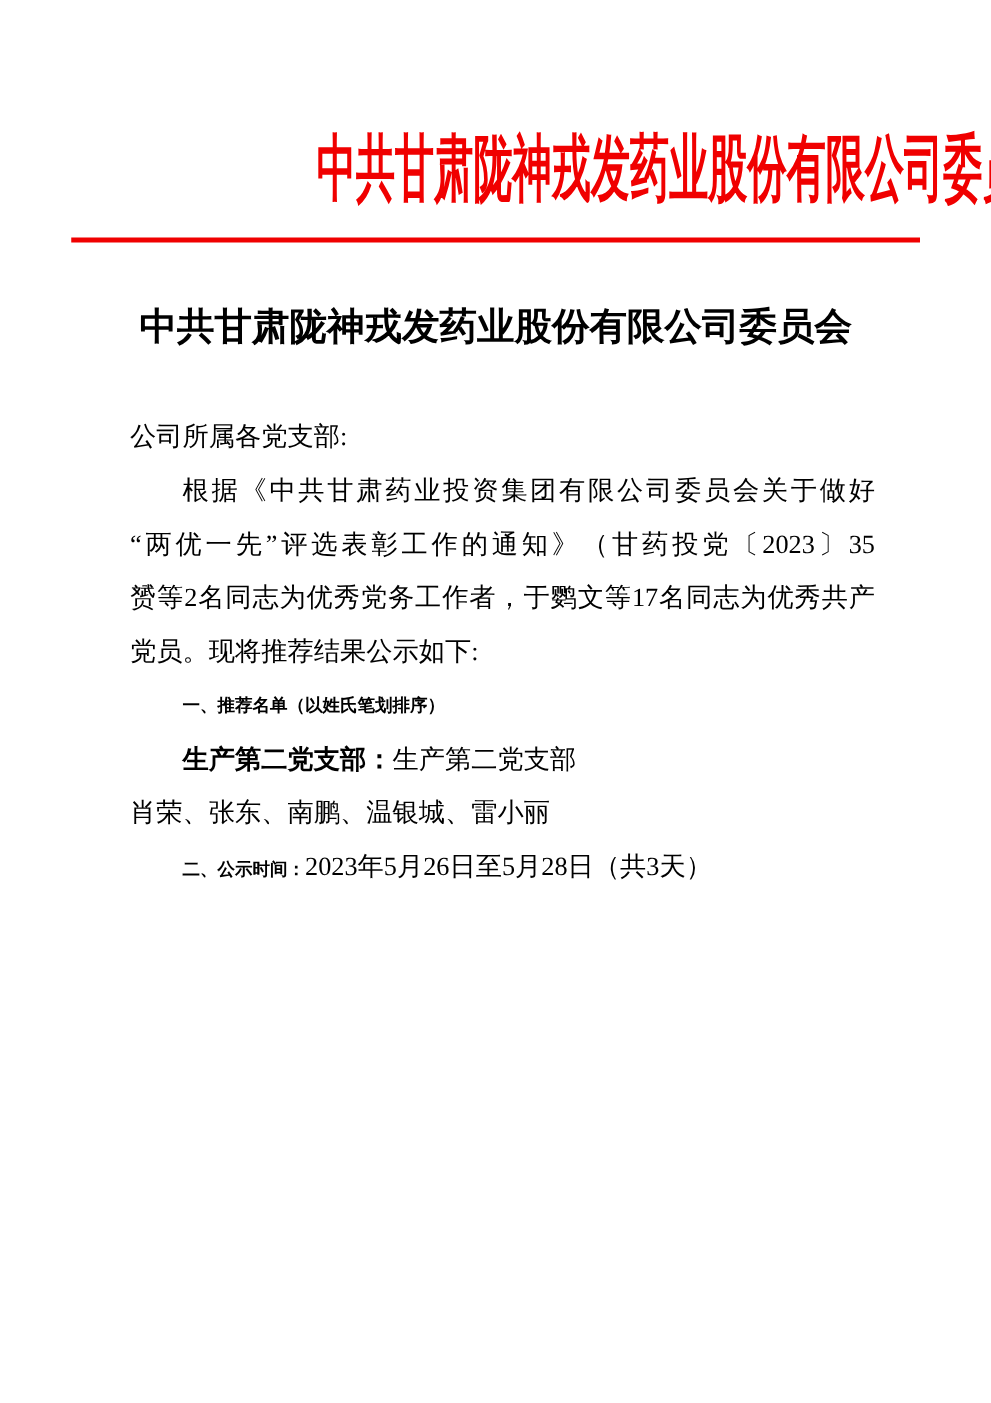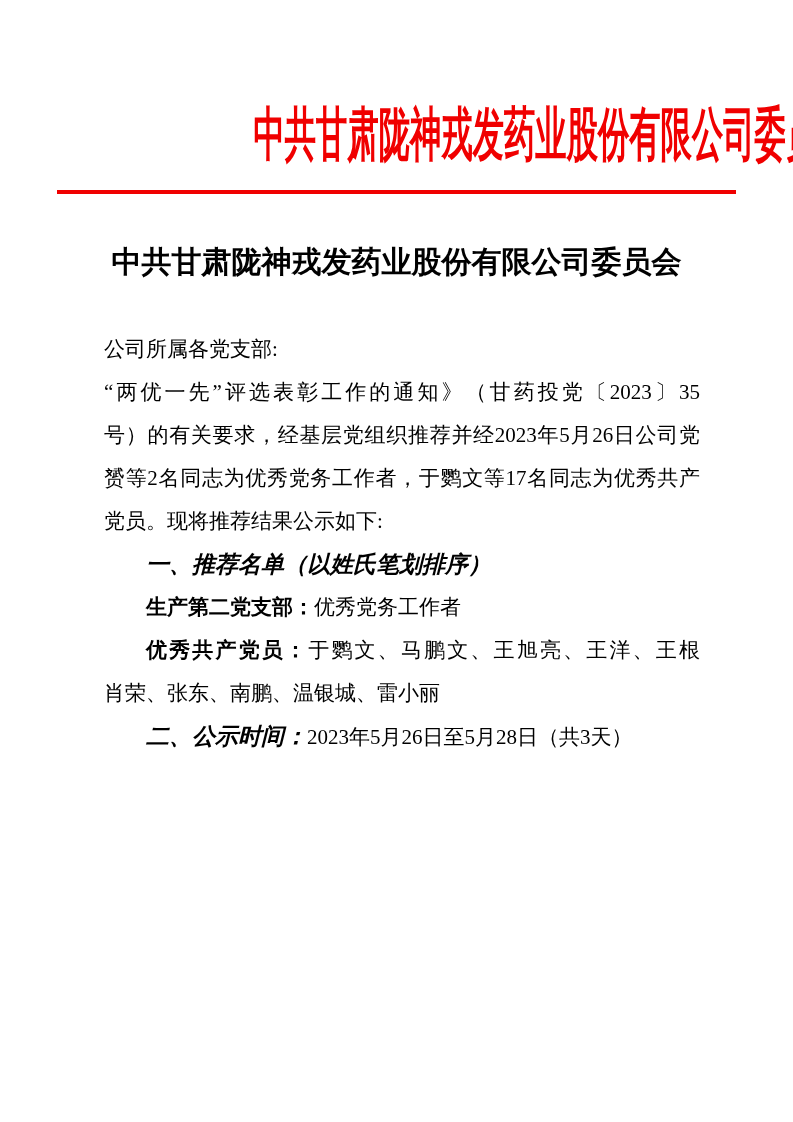--- a/index.html
+++ b/index.html
@@ -46,22 +46,21 @@
     margin: 45px 93px 0 104px;
     font-size: 21px;
     line-height: 43px;
   }
   .line { white-space: normal; }
   .indent { text-indent: 42px; }
   .just { text-align: justify; text-align-last: justify; }
   .heading-hei {
     font-family: "Liberation Sans", "DejaVu Sans", sans-serif;
     font-weight: bold;
-    font-size: 23px;
-    font-style: italic;
+    font-size: 14px;
   }
   .label-bold { font-weight: bold; }
 </style>
 </head>
 <body>
 
 <div class="page">
 
   <div class="letterhead">
     <span class="lh-text">中共甘肃陇神戎发药业股份有限公司委员会</span>
@@ -69,35 +68,32 @@
   <div class="red-rule"></div>
 
   <div class="doc-title">
     <div class="title-line">中共甘肃陇神戎发药业股份有限公司委员会</div>
   </div>
 
   <div class="body-block">
 
     <div class="line">公司所属各党支部:</div>
 
+    <div class="line indent just">根据《中共甘肃药业投资集团有限公司委员会关于做好</div>
     <div class="line just">“两优一先”评选表彰工作的通知》（甘药投党〔2023〕35</div>
-    <div class="line just">号）的有关要求，经基层党组织推荐并经2023年5月26日公司党</div>
     <div class="line just">赟等2名同志为优秀党务工作者，于鹦文等17名同志为优秀共产</div>
     <div class="line">党员。现将推荐结果公示如下:</div>
 
     <div class="line indent heading-hei">一、推荐名单（以姓氏笔划排序）</div>
 
     <div class="line indent">
-      <span class="label-bold">生产第二党支部：</span><span>优秀党务工作者</span>
+      <span class="label-bold">生产第二党支部：</span><span>生产第二党支部</span>
     </div>
 
 
-    <div class="line indent just">
-      <span class="label-bold">优秀共产党员：</span><span>于鹦文、马鹏文、王旭亮、王洋、王根</span>
-    </div>
 
     <div class="line">肖荣、张东、南鹏、温银城、雷小丽</div>
 
     <div class="line indent">
       <span class="label-bold heading-hei">二、公示时间：</span><span>2023年5月26日至5月28日（共3天）</span>
     </div>
 
   </div>
 </div>
 

